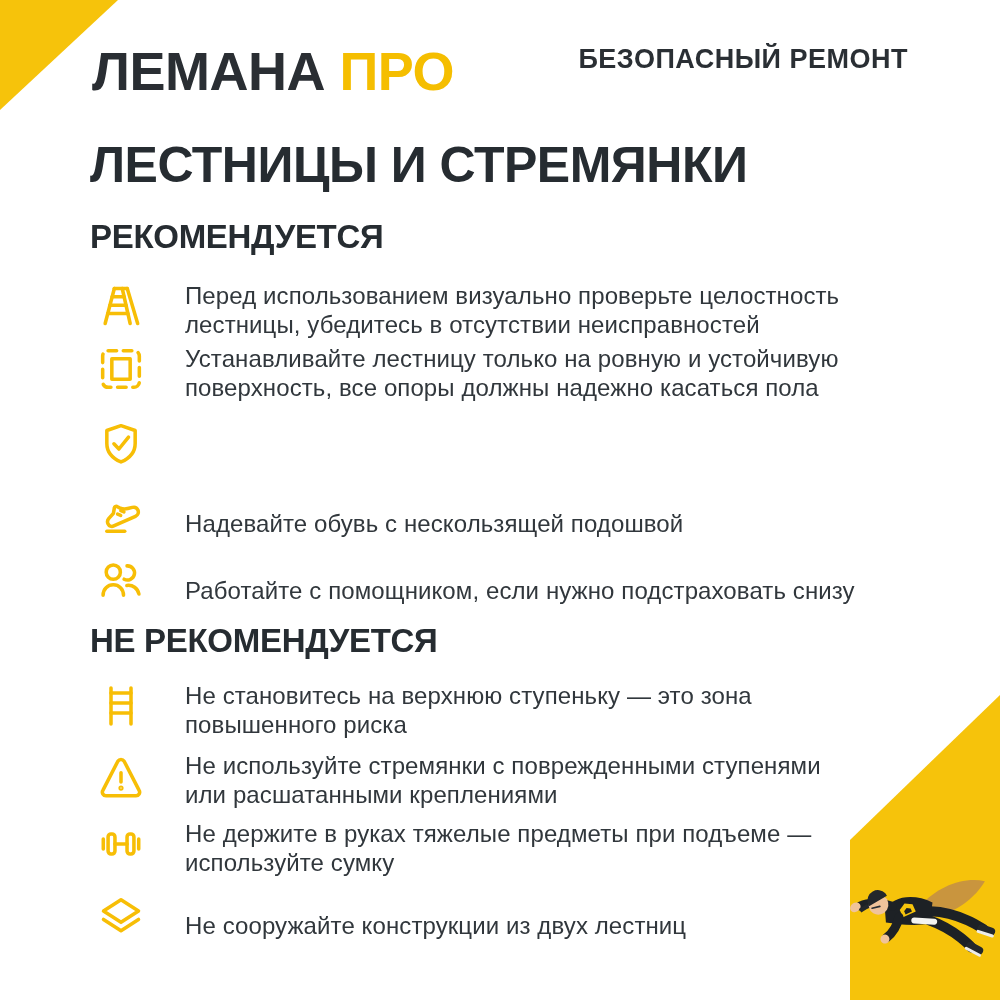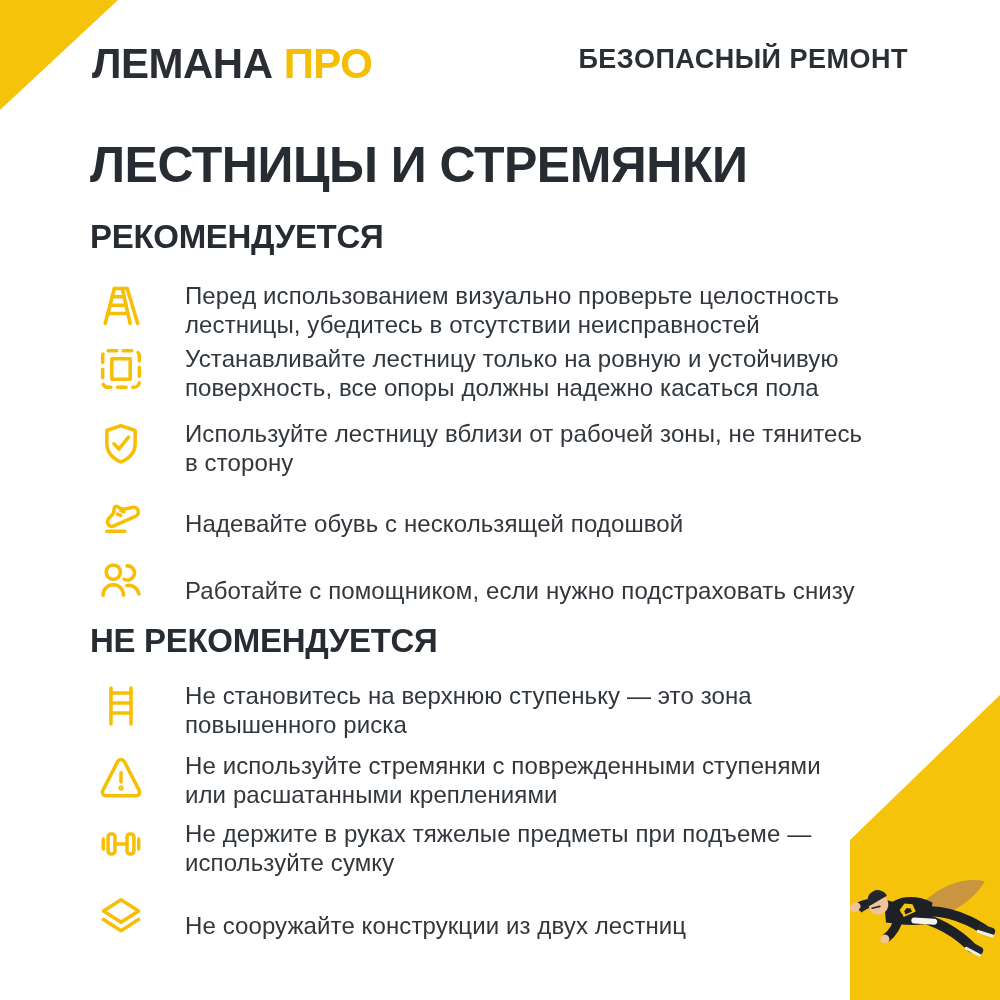--- a/index.html
+++ b/index.html
@@ -9,21 +9,21 @@
     font-family:"Liberation Sans", sans-serif;
     color:#2b3136;
   }
   .corner-tl{
     position:absolute;left:0;top:0;width:118px;height:110px;
     background:#f6c30b;
     clip-path:polygon(0 0,100% 0,0 100%);
   }
   .logo{
     position:absolute;left:92px;top:40px;
-    font-size:42px;font-weight:700;letter-spacing:-0.5px;
+    font-size:54px;font-weight:700;letter-spacing:-0.5px;
     color:#2a2e33;white-space:nowrap;
   }
   .logo .accent{color:#f5be00;}
   .program-title{
     position:absolute;right:92px;top:44px;
     font-size:27px;font-weight:700;letter-spacing:0.5px;
     color:#2a2f34;white-space:nowrap;
   }
   .page-title{
     position:absolute;left:90px;top:136px;
@@ -97,22 +97,20 @@
 поверхность, все опоры должны надежно касаться пола</div>
 </div>
 
 <div class="item" style="top:419px">
   <span class="icon">
     <svg width="50" height="50" viewBox="0 0 24 24" fill="none" stroke="#f7be06" stroke-width="1.7" stroke-linecap="round" stroke-linejoin="round">
       <path d="M12 3.2 L18.8 5.5 V11.7 C18.8 16 15.9 18.9 12 20.6 C8.1 18.9 5.2 16 5.2 11.7 V5.5 Z"></path>
       <path d="M8.6 11.9 L11 14.4 L15.6 8.7"></path>
     </svg>
   </span>
-  <div class="item-text">Используйте лестницу вблизи от рабочей зоны, не тянитесь
-в сторону</div>
 </div>
 
 <div class="item vcenter" style="top:487px">
   <span class="icon">
     <svg width="50" height="50" viewBox="0 0 24 24" fill="none" stroke="#f7be06" stroke-width="1.7" stroke-linecap="round" stroke-linejoin="round">
       <g transform="rotate(-24 12 12)">
         <path d="M4 14.6 C4 13.7 4.5 12.9 5.3 12.5 L8.4 11.1 L9.9 8.9 C10.2 8.4 10.9 8.4 11.3 8.8 L12.2 9.9 C13.1 10.9 14.3 11.6 15.6 11.8 L17.9 12.2 C19 12.4 19.8 13.3 19.8 14.4 C19.8 15.7 18.8 16.7 17.5 16.7 H6.1 C4.9 16.7 4 15.8 4 14.6 Z"></path>
         <path d="M10.1 12.3 L11.2 13.4"></path>
         <path d="M12.2 11.4 L13.3 12.5"></path>
       </g>

